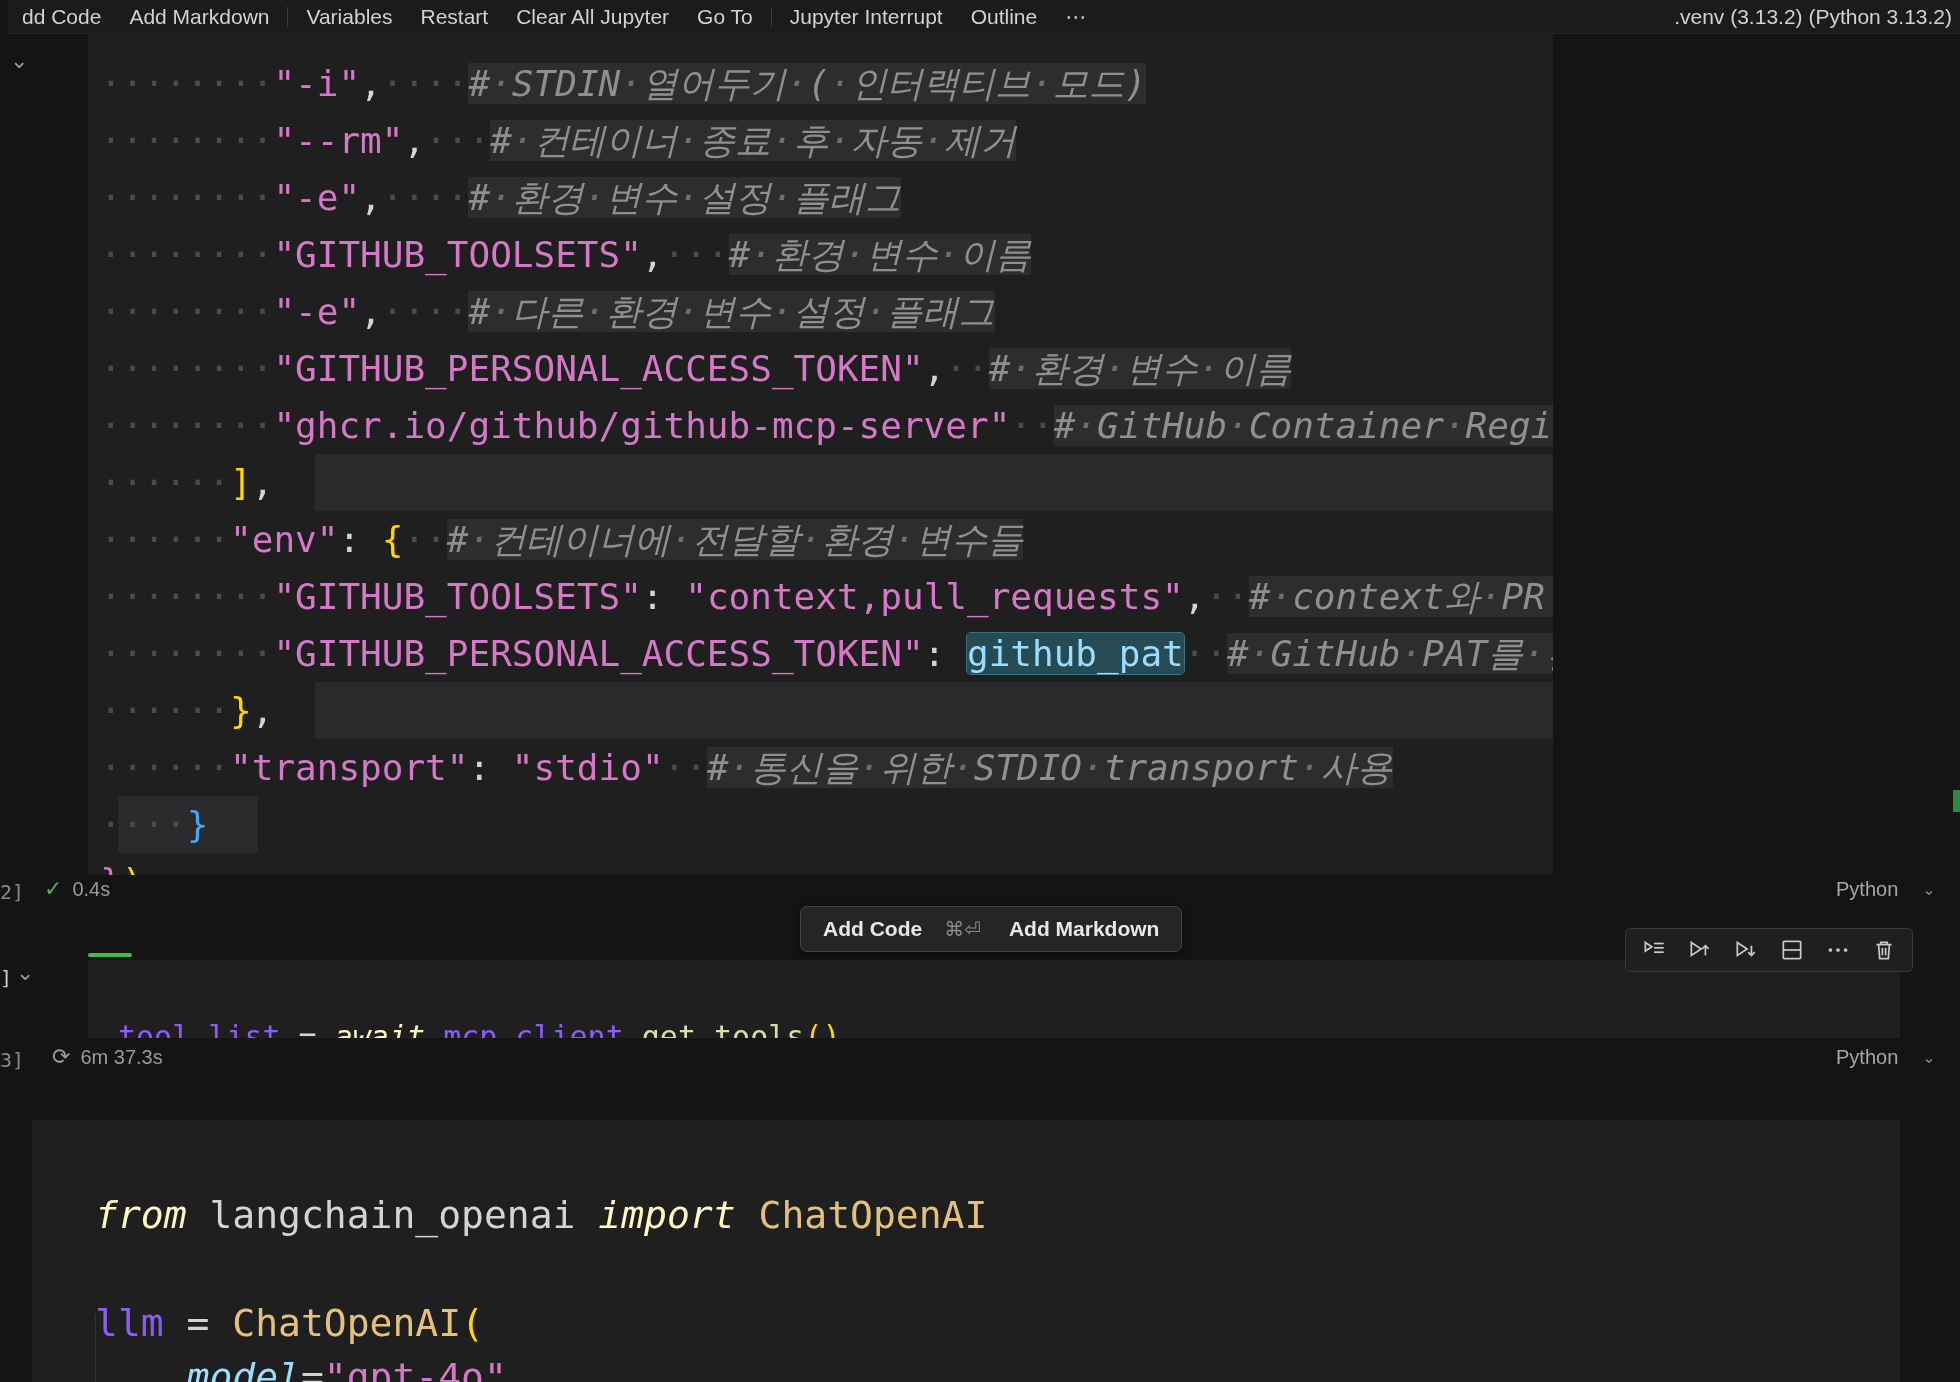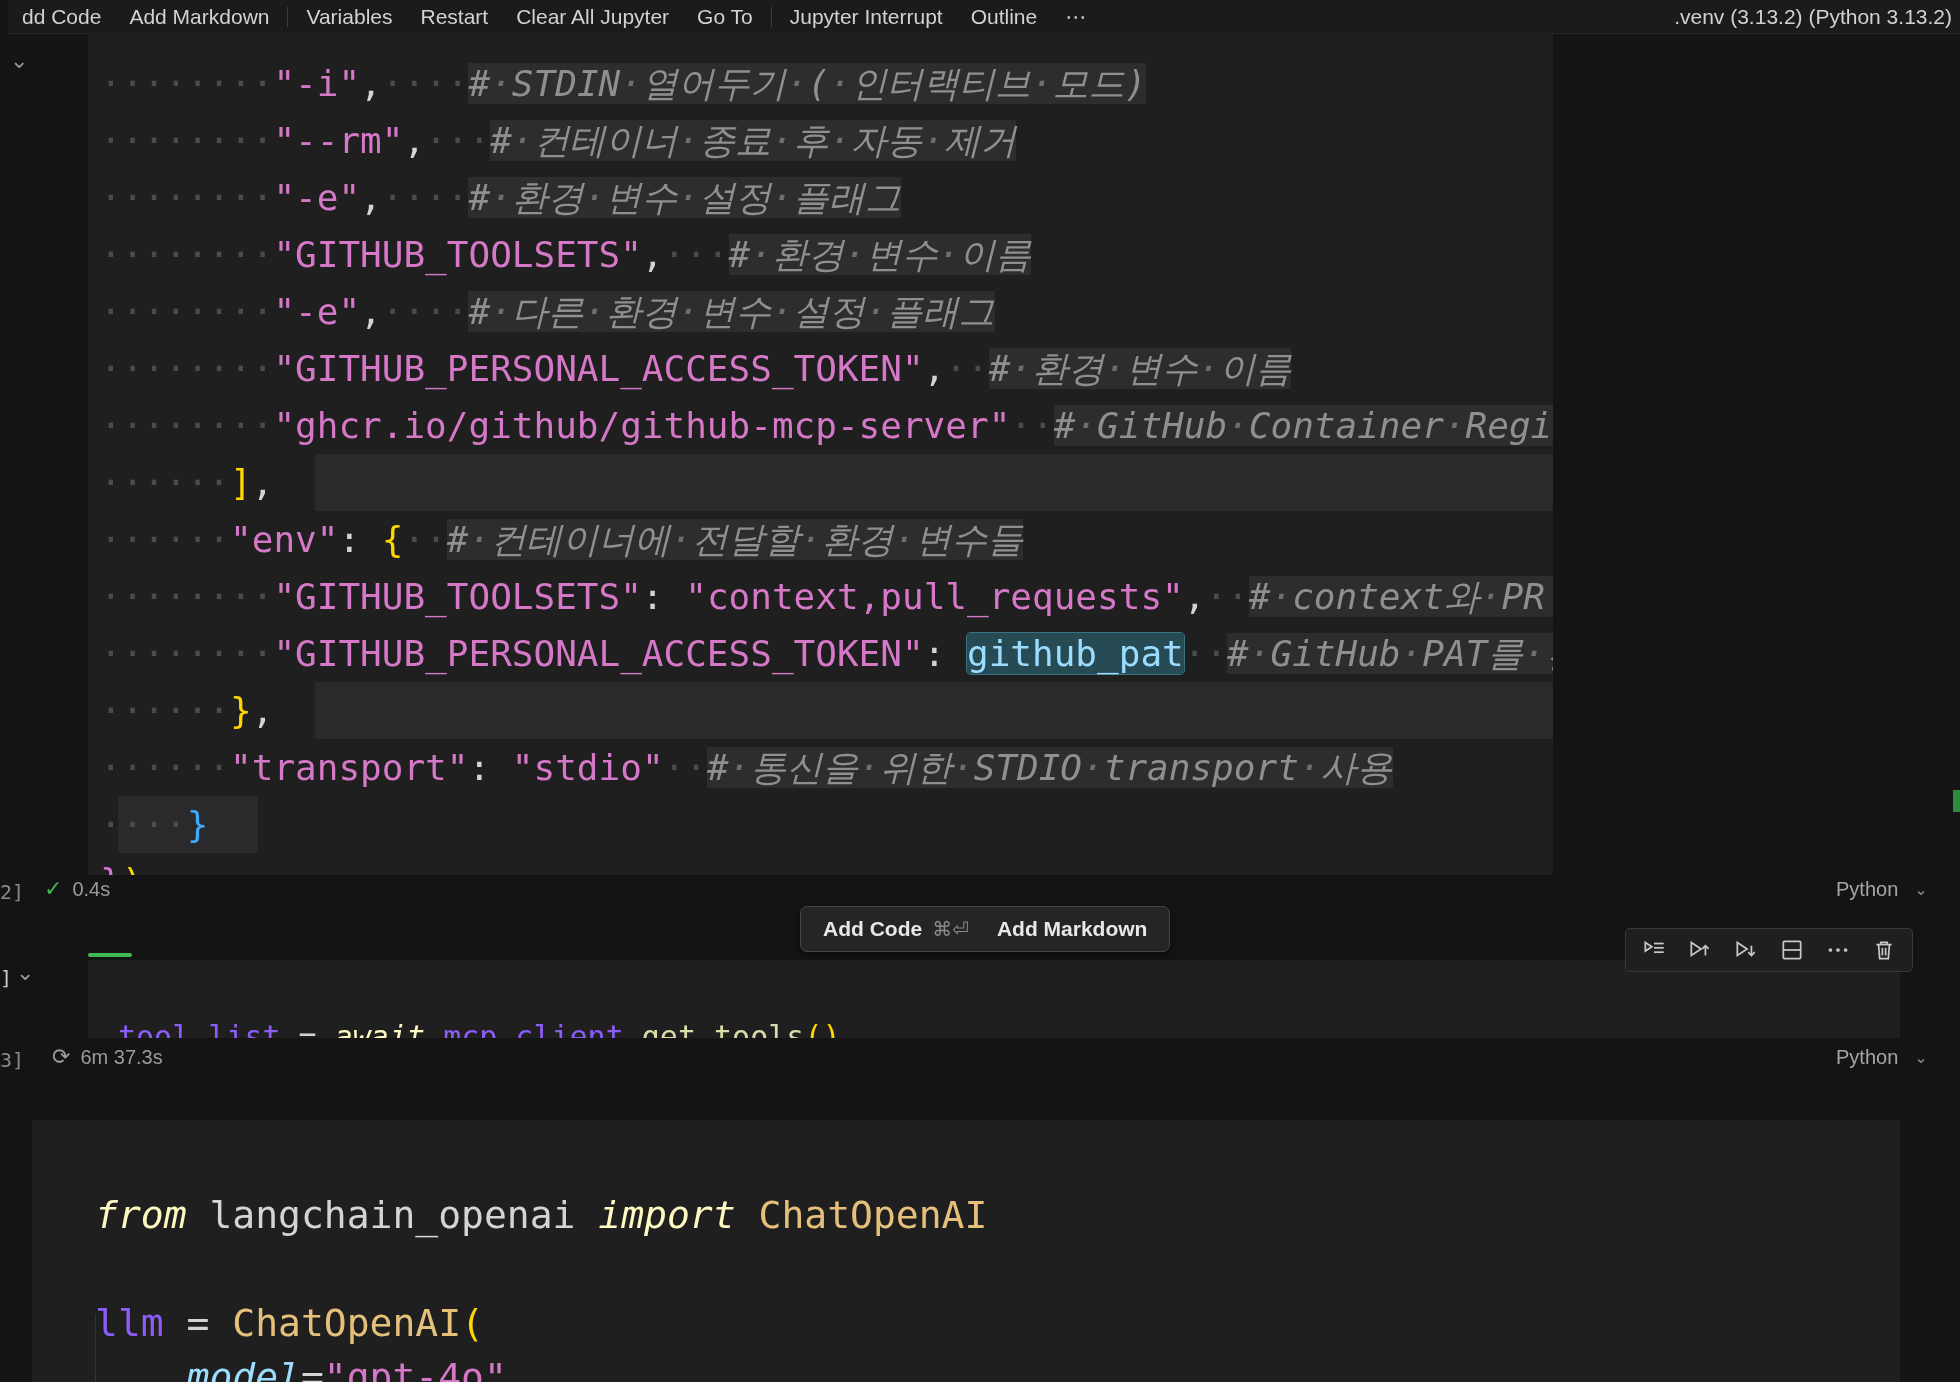--- a/index.html
+++ b/index.html
@@ -38,29 +38,29 @@
   .tk-kw{color:#fef9c3;font-style:italic;}
   .tk-param{color:#9CDCFE;font-style:italic;}
   .tk-hl{color:#9CDCFE;background:#264b55;box-shadow:0 0 0 1px #3a7183;border-radius:4px;}
 
   
   .exec-label{position:absolute;font-family:"DejaVu Sans Mono",monospace;font-size:20px;color:#8a8a8a;}
   .chev{position:absolute;color:#9a9a9a;font-size:22px;line-height:22px;cursor:pointer;}
   .footer-row{position:absolute;display:flex;align-items:center;gap:10px;font-size:20px;color:#9b9b9b;}
   .check{color:#3fb950;font-size:22px;}
   .spin{color:#9b9b9b;font-size:22px;}
-  .lang-pick{position:absolute;display:flex;align-items:center;gap:16px;color:#a6a6a6;font-size:20px;cursor:pointer;}
+  .lang-pick{position:absolute;display:flex;align-items:center;gap:24px;color:#a6a6a6;font-size:20px;cursor:pointer;}
   .lang-pick .lp-chev{font-size:16px;color:#8a8a8a;}
 
   
   .add-pill{position:absolute;left:800px;top:906px;height:44px;background:#252526;
             border:1px solid #454545;border-radius:7px;display:flex;align-items:center;
             padding:0 10px;gap:4px;box-shadow:0 3px 10px rgba(0,0,0,.5);z-index:5;}
   .add-pill button{background:none;border:none;color:#e8e8e8;font-size:21px;font-weight:700;
-            font-family:"Liberation Sans",sans-serif;padding:0 12px;cursor:pointer;display:flex;gap:10px;align-items:center;}
+            font-family:"Liberation Sans",sans-serif;padding:0 12px;cursor:pointer;display:flex;gap:22px;align-items:center;}
   .add-pill .kbd{color:#8a8a8a;font-weight:400;font-size:20px;}
 
   
   .cell-actions{position:absolute;left:1625px;top:928px;height:42px;background:#1f1f1f;
             border:1px solid #3a3a3a;border-radius:5px;display:flex;align-items:center;
             padding:0 6px;gap:2px;z-index:6;}
   .cell-actions button{background:none;border:none;width:44px;height:38px;display:flex;
             align-items:center;justify-content:center;cursor:pointer;color:#c8c8c8;}
   .cell-actions svg{display:block;}
 

